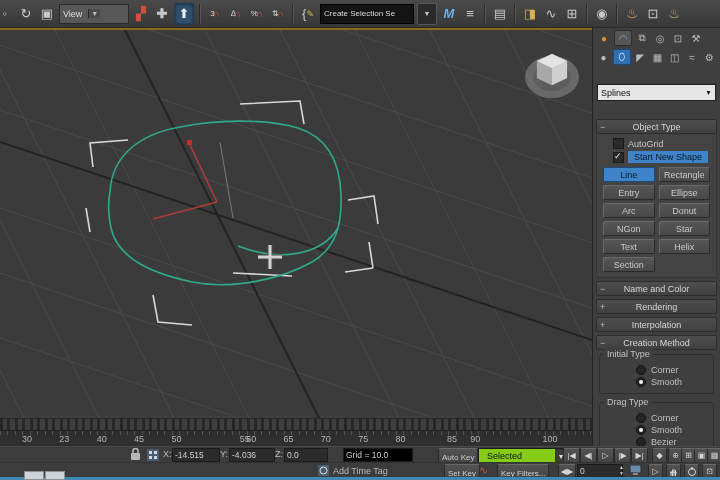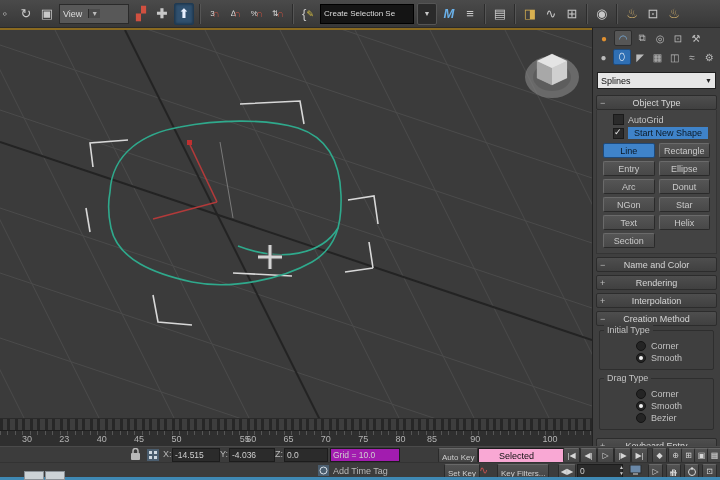--- a/index.html
+++ b/index.html
@@ -25,21 +25,21 @@
   #viewport{position:absolute;left:0;top:28px;width:592px;height:390px;background:#3b3b3b;
     border-top:2px solid #8a6a20;box-sizing:border-box;overflow:hidden;}
   
   #panel{position:absolute;left:592px;top:28px;width:128px;height:418px;background:#3f3f3f;
     border-left:1px solid #222;box-sizing:border-box;}
   .ptabs{display:flex;align-items:center;gap:2px;padding:2px 3px 1px 3px;}
   .ptab{width:16px;height:14px;display:flex;align-items:center;justify-content:center;
     font-size:10px;color:#bbb;border-radius:2px;}
   .ptab.active{background:#565656;border:1px solid #2c2c2c;}
   .ptab.hl{background:#2f6fb4;color:#fff;border:1px solid #1d4a7c;}
-  .pdrop{margin:6px 4px;height:15px;background:#e6e6e6;border:1px solid #1f1f1f;color:#111;
+  .pdrop{margin:18px 4px;height:15px;background:#e6e6e6;border:1px solid #1f1f1f;color:#111;
     display:flex;align-items:center;justify-content:space-between;padding:0 3px;font-size:9px;gap:28px;}
   .pdrop .arr{font-size:7px;color:#222;}
   .roll{margin:3px 3px 0 3px;height:13px;background:linear-gradient(#4e4e4e,#404040);
     border:1px solid #2c2c2c;border-radius:2px;display:flex;align-items:center;
     font-size:9px;color:#d6d6d6;position:relative;}
   .roll .state{position:absolute;left:3px;font-size:9px;color:#bbb;}
   .roll .rtitle{width:100%;text-align:center;}
   .rbody{margin:0 3px;padding:3px 2px;background:#434343;border:1px solid #353535;border-top:none;}
   .chkrow{display:flex;align-items:center;gap:4px;margin:1px 0 2px 14px;color:#c6c6c6;}
   .chk{width:9px;height:9px;background:#2a2a2a;border:1px solid #1a1a1a;position:relative;}
@@ -77,22 +77,22 @@
   .abs{position:absolute;}
   .sfield{height:12px;background:#2b2b2b;border:1px solid #1c1c1c;color:#cfcfcf;
     display:flex;align-items:center;padding:0 2px;font-size:8.5px;}
   .slabel{color:#b8b8b8;font-size:9px;line-height:14px;}
   .sbtn{height:13px;background:linear-gradient(#525252,#454545);border:1px solid #2a2a2a;
     border-top-color:#686868;border-radius:2px;color:#cfcfcf;display:flex;align-items:flex-end;
     justify-content:center;font-size:8px;padding:0 3px;}
   .icobtn{width:13px;height:13px;background:linear-gradient(#525252,#454545);
     border:1px solid #2a2a2a;border-top-color:#686868;border-radius:2px;color:#d6d6d6;
     display:flex;align-items:center;justify-content:center;font-size:8px;}
-  .seldrop{height:14px;background:#f9a8d4;border:1px solid #1c1c1c;color:#101010;
-    display:flex;align-items:center;font-size:9px;padding-left:20px;justify-content:space-between;}
+  .seldrop{height:14px;background:#84cc16;border:1px solid #1c1c1c;color:#101010;
+    display:flex;align-items:center;font-size:9px;padding-left:8px;justify-content:space-between;}
   .seldrop .arr{width:12px;height:100%;background:#3a3a3a;color:#ddd;font-size:7px;
     display:flex;align-items:center;justify-content:center;}
   #bluestrip{position:absolute;left:0;top:477px;width:720px;height:3px;background:#3f89b4;}
   .minibox{position:absolute;top:471px;height:7px;width:18px;background:#ccd2d6;border:1px solid #8a9096;}
 </style>
 </head>
 <body>
 
 <div id="app">
 
@@ -333,21 +333,21 @@
         <span class="tlabel" style="left: 64.36px;">23</span>
         <span class="tlabel" style="left: 101.72px;">40</span>
         <span class="tlabel" style="left: 139.08px;">45</span>
         <span class="tlabel" style="left: 176.44px;">50</span>
         <span class="tlabel" style="left: 213.8px; margin-left: 31px;">55</span>
         <span class="tlabel" style="left: 251.16px;">60</span>
         <span class="tlabel" style="left: 288.52px;">65</span>
         <span class="tlabel" style="left: 325.88px;">70</span>
         <span class="tlabel" style="left: 363.24px;">75</span>
         <span class="tlabel" style="left: 400.6px;">80</span>
-        <span class="tlabel" style="left: 432px;">85</span>
+        <span class="tlabel" style="left: 452px;">85</span>
         <span class="tlabel" style="left: 475.32px;">90</span>
         <span class="tlabel" style="left: 512.68px; margin-top: 12px;">95</span>
         <span class="tlabel" style="left: 550.04px;">100</span>
       </div>
   </div>
 
   <div id="status1">
     <span class="abs" style="left:130px;top:1px">
       <svg width="11" height="13">
           <rect x="1" y="5" width="9" height="7" rx="1" fill="#b8b8b8"></rect>
@@ -368,21 +368,21 @@
       <span>-14.515</span>
     </div>
     <span class="abs slabel" style="left:220px">Y:</span>
     <div class="abs sfield" style="left:229px;top:1px;width:40px">
       <span>-4.036</span>
     </div>
     <span class="abs slabel" style="left:275px">Z:</span>
     <div class="abs sfield" style="left:284px;top:1px;width:38px">
       <span>0.0</span>
     </div>
-    <div class="abs sfield" style="left:330px;top:1px;width:64px;background:#a21caf">
+    <div class="abs sfield" style="left:343px;top:1px;width:64px;background:#000000">
       <span>Grid = 10.0</span>
     </div>
     <div class="abs sbtn" style="left:438px;top:1px">
       <span>Auto Key</span>
     </div>
     <div class="abs seldrop" style="left:478px;top:1px;width:80px">
       <span>Selected</span>
       <span class="arr">▼</span>
     </div>
     <div class="abs icobtn" style="left:563px;top:1px;width:15px">|◀</div>

